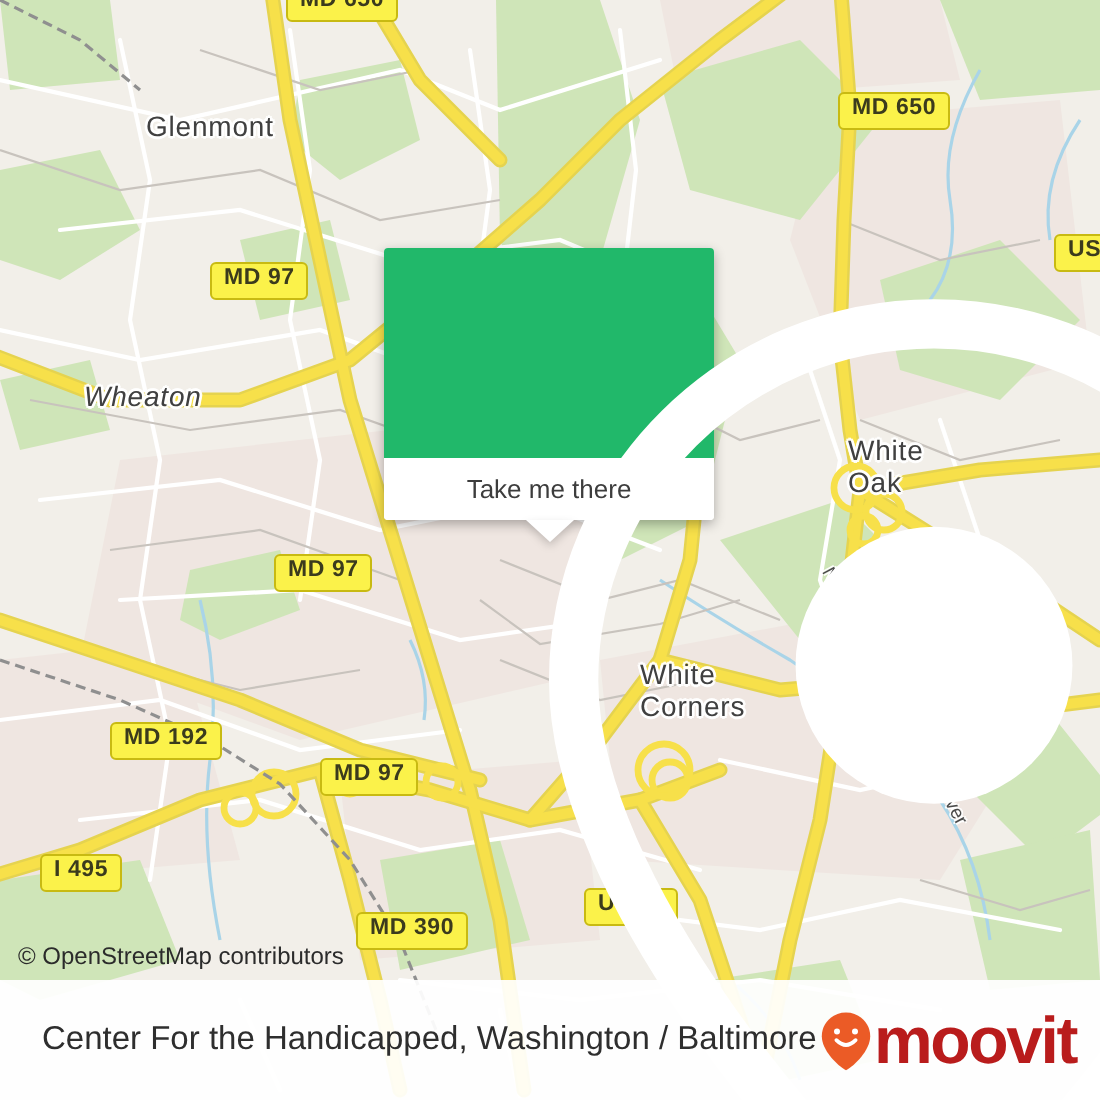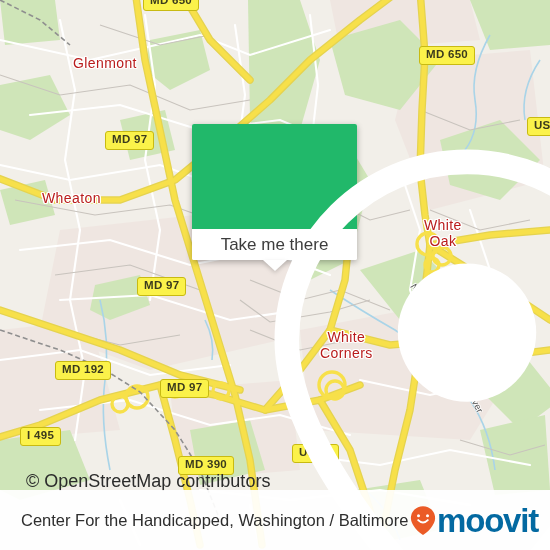--- a/index.html
+++ b/index.html
@@ -28,25 +28,24 @@
     position: absolute;
     top: 0;
     left: 0;
     width: 550px;
     height: 550px;
   }
 
   
   .place-label {
     position: absolute;
-    color: #b91c1c;
+    color: #404040;
     font-size: 14px;
     letter-spacing: .4px;
     white-space: pre;
-    text-align: center;
     text-shadow:
        1.4px 0 0 rgba(255,255,255,.9), -1.4px 0 0 rgba(255,255,255,.9),
        0 1.4px 0 rgba(255,255,255,.9), 0 -1.4px 0 rgba(255,255,255,.9),
        1px 1px 0 rgba(255,255,255,.9), -1px -1px 0 rgba(255,255,255,.9),
        1px -1px 0 rgba(255,255,255,.9), -1px 1px 0 rgba(255,255,255,.9);
     line-height: 1.12;
     pointer-events: none;
   }
 
   
@@ -101,21 +100,21 @@
     justify-content: center;
     border-radius: 2px 2px 0 0;
   }
   #popup-footer {
     height: 31px;
     background: #ffffff;
     display: flex;
     align-items: center;
     justify-content: center;
     color: #3d3d3d;
-    font-size: 17px;
+    font-size: 13px;
     border-radius: 0 0 2px 2px;
     position: relative;
   }
   #popup-tail {
     position: absolute;
     left: 50%;
     margin-left: -12px;
     bottom: -11px;
     width: 0;
     height: 0;
@@ -123,24 +122,23 @@
     border-right: 12px solid transparent;
     border-top: 11px solid #ffffff;
     filter: drop-shadow(0 2px 2px rgba(0,0,0,.18));
   }
 
   
   #attribution {
     position: absolute;
     left: 9px;
     top: 471px;
-    font-size: 18px;
+    font-size: 12px;
     color: #2b2b2b;
     white-space: nowrap;
-    margin-left: 17px;
   }
 
   
   #bottom-bar {
     position: absolute;
     left: 0;
     top: 490px;
     width: 550px;
     height: 60px;
     background: rgba(255,255,255,.93);
@@ -167,21 +165,21 @@
   #moovit-pin {
     position: relative;
     width: 26px;
     height: 30px;
     margin-right: 1px;
   }
   #moovit-wordmark {
     font-size: 33px;
     font-weight: bold;
     letter-spacing: -1.2px;
-    color: #0369a1;
+    color: #b91c1c;
     line-height: 1;
   }
 </style>
 </head>
 <body>
 
 <div id="screen">
 
   <div id="map">
     <svg viewBox="0 0 550 550" xmlns="http://www.w3.org/2000/svg">
@@ -303,21 +301,21 @@
         <circle cx="175" cy="390" r="7"></circle>
       </g>
 
       <g stroke="#8f8f8f" fill="none" stroke-width="1.6" stroke-dasharray="5 3">
         <path d="M0 330 L60 350 L105 370 L140 392 L175 430 L200 470 L220 520"></path>
         <path d="M0 0 L40 20 L70 45"></path>
       </g>
     </svg>
 
     <div class="place-label" style="left:73px; top:56px;">Glenmont</div>
-    <div class="place-label" style="left:42px; top:191px;">Wheaton</div>
+    <div class="place-label" style="left:42px; top:191px;font-style:italic;">Wheaton</div>
     <div class="place-label" style="left:424px; top:204px;margin-top:14px;">White
 Oak</div>
     <div class="place-label" style="left:320px; top:330px;">White
 Corners</div>
 
     <div id="river-label">Northwest Branch Anacostia River</div>
 
     <div class="shield" style="left:419px; top:46px;">MD 650</div>
     <div class="shield" style="left:527px; top:117px;">US</div>
     <div class="shield" style="left:105px; top:131px;">MD 97</div>

